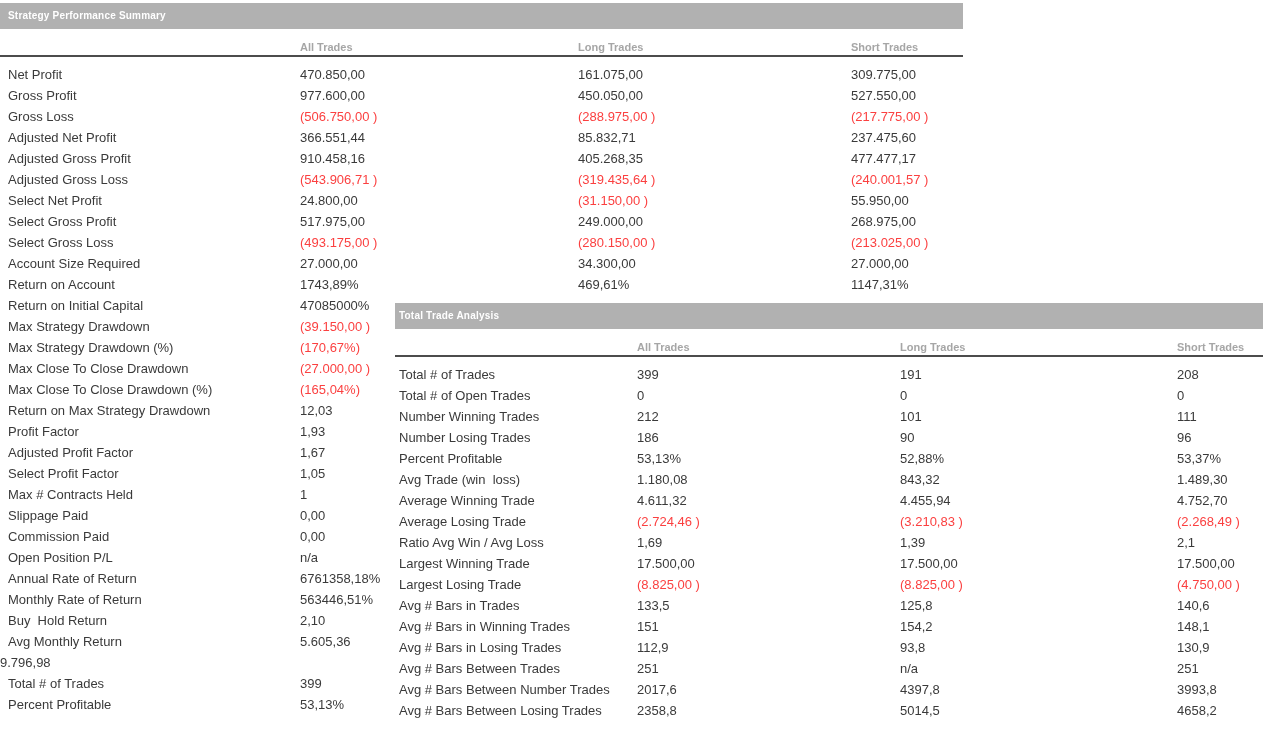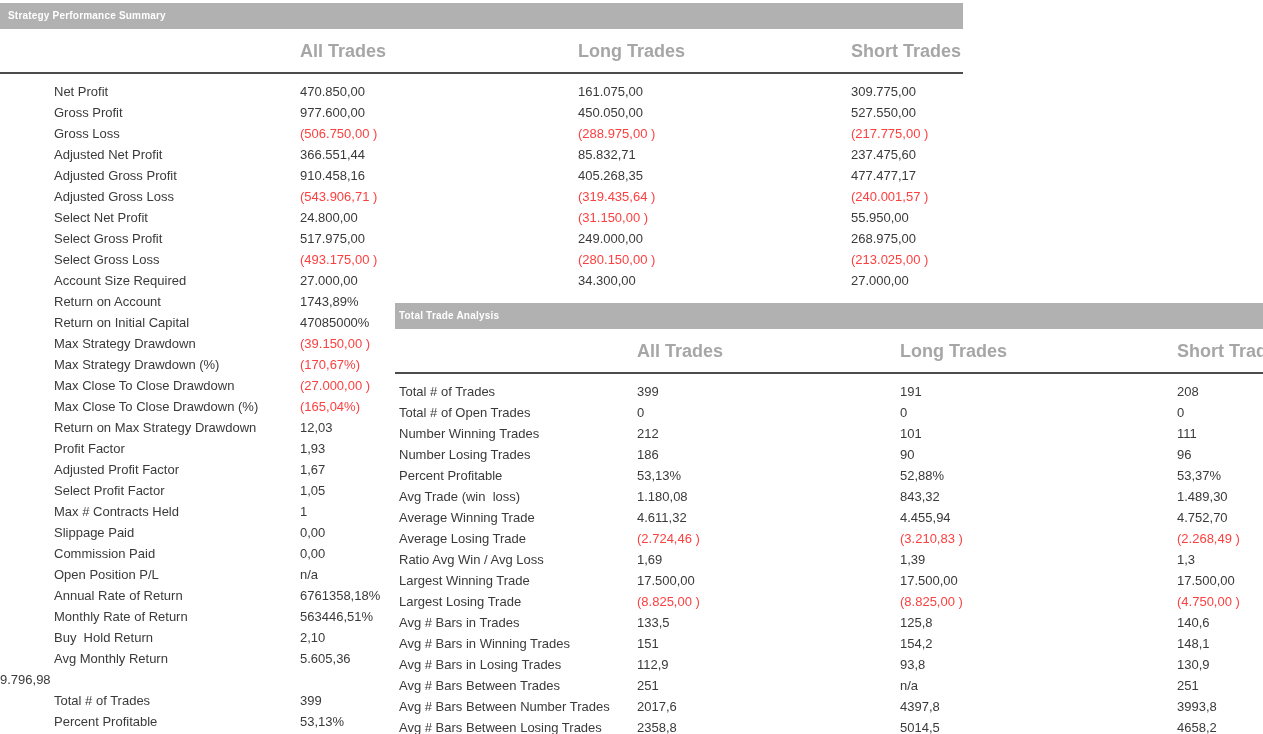--- a/index.html
+++ b/index.html
@@ -16,32 +16,32 @@
   .bar{
     height:26px;line-height:26px;
     background:var(--bar,#b1b1b1);
     color:#ffffff;font-weight:bold;font-size:10px;
     letter-spacing:0.2px;
   }
   #panel1 .bar{padding-left:8px;}
   #panel2 .bar{padding-left:4px;}
   .cols{
     display:grid;grid-template-columns:var(--cols);
-    color:var(--colhead,#a6a6a6);font-weight:bold;font-size:18px;
-    padding:12px 0 10px 0;
+    color:var(--colhead,#a6a6a6);font-weight:bold;font-size:11px;
+    padding:12px 0 2px 0;
     border-bottom:2px solid var(--rule,#4c4c4c);
   }
   .rows{padding-top:7px;}
   .row{
     display:grid;grid-template-columns:var(--cols);
     height:21px;line-height:21px;
     font-size:13px;color:var(--text,#3a3a3a);
   }
   .cell{white-space:pre;overflow:hidden;}
-  #panel1 .label{padding-left:8px;margin-left:46px;}
+  #panel1 .label{padding-left:8px;}
   #panel2 .label{padding-left:4px;}
   .neg{color:var(--negative,#fb4040);}
 </style>
 </head>
 <body>
 
 <div class="panel" id="panel1">
   <div class="bar">
     <span>Strategy Performance Summary</span>
   </div>
@@ -296,21 +296,21 @@
       <div class="row">
         <span class="cell label">Average Losing Trade</span>
         <span class="cell val neg">(2.724,46 )</span>
         <span class="cell val neg">(3.210,83 )</span>
         <span class="cell val neg">(2.268,49 )</span>
       </div>
       <div class="row">
         <span class="cell label">Ratio Avg Win / Avg Loss</span>
         <span class="cell val">1,69</span>
         <span class="cell val">1,39</span>
-        <span class="cell val">1,3</span>
+        <span class="cell val">2,1</span>
       </div>
       <div class="row">
         <span class="cell label">Largest Winning Trade</span>
         <span class="cell val">17.500,00</span>
         <span class="cell val">17.500,00</span>
         <span class="cell val">17.500,00</span>
       </div>
       <div class="row">
         <span class="cell label">Largest Losing Trade</span>
         <span class="cell val neg">(8.825,00 )</span>

